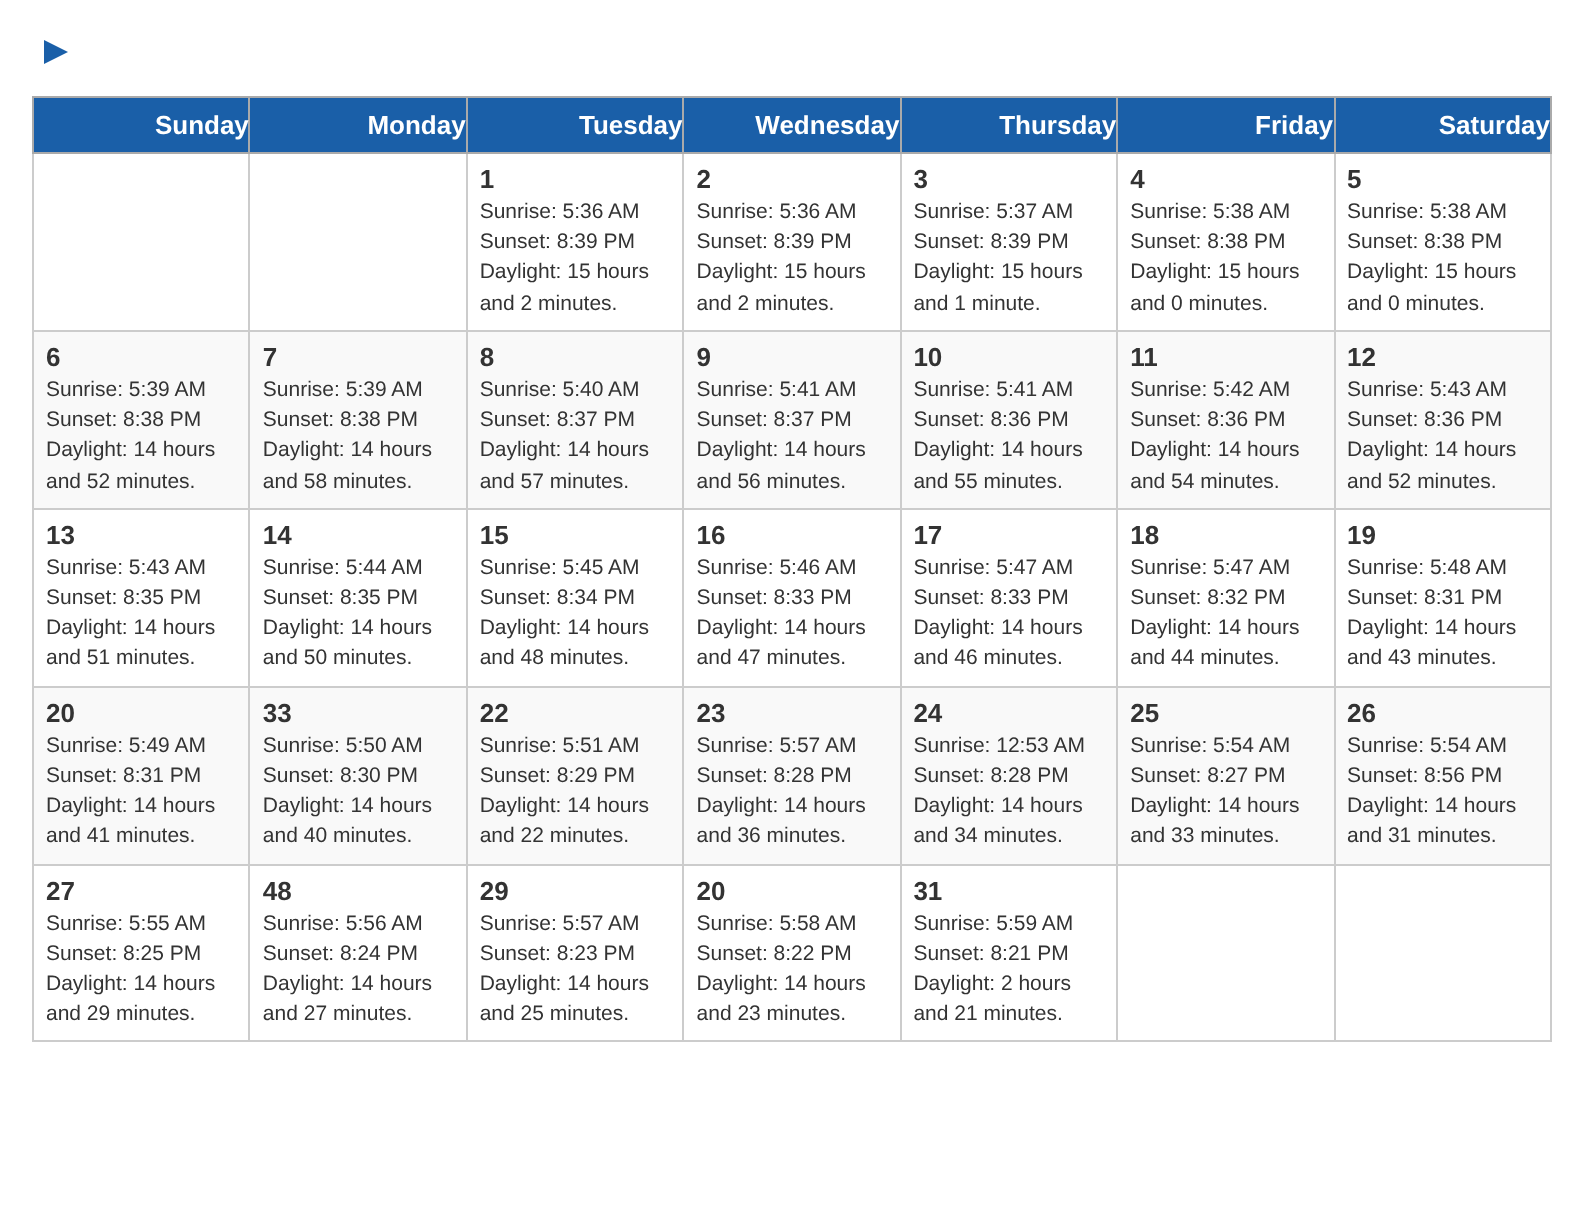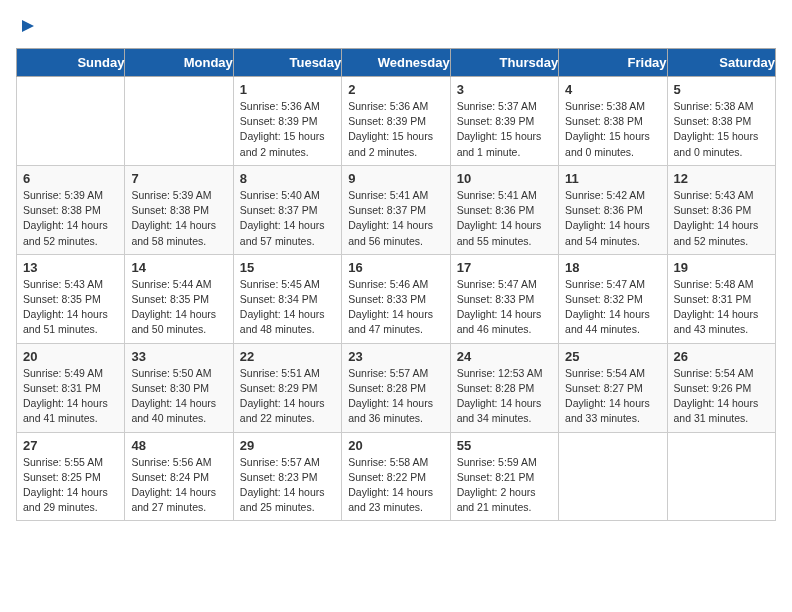--- a/index.html
+++ b/index.html
@@ -317,21 +317,21 @@
           <div class="cell-content">
             <div>Sunrise: 5:54 AM</div>
             <div>Sunset: 8:27 PM</div>
             <div>Daylight: 14 hours and 33 minutes.</div>
           </div>
         </td>
         <td>
           <div class="day-number">26</div>
           <div class="cell-content">
             <div>Sunrise: 5:54 AM</div>
-            <div>Sunset: 9:26 PM</div>
+            <div>Sunset: 8:56 PM</div>
             <div>Daylight: 14 hours and 31 minutes.</div>
           </div>
         </td>
       </tr>
       <tr class="odd-week">
         <td>
           <div class="day-number">27</div>
           <div class="cell-content">
             <div>Sunrise: 5:55 AM</div>
             <div>Sunset: 8:25 PM</div>
@@ -356,21 +356,21 @@
         </td>
         <td>
           <div class="day-number">20</div>
           <div class="cell-content">
             <div>Sunrise: 5:58 AM</div>
             <div>Sunset: 8:22 PM</div>
             <div>Daylight: 14 hours and 23 minutes.</div>
           </div>
         </td>
         <td>
-          <div class="day-number">55</div>
+          <div class="day-number">31</div>
           <div class="cell-content">
             <div>Sunrise: 5:59 AM</div>
             <div>Sunset: 8:21 PM</div>
             <div>Daylight: 2 hours and 21 minutes.</div>
           </div>
         </td>
         <td></td>
         <td></td>
       </tr>
     </tbody>

